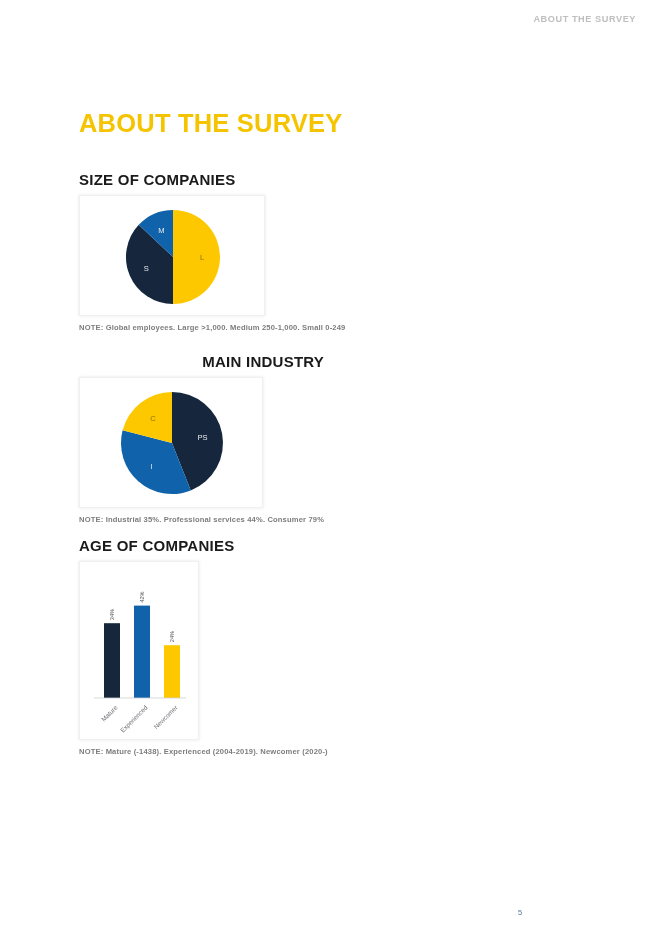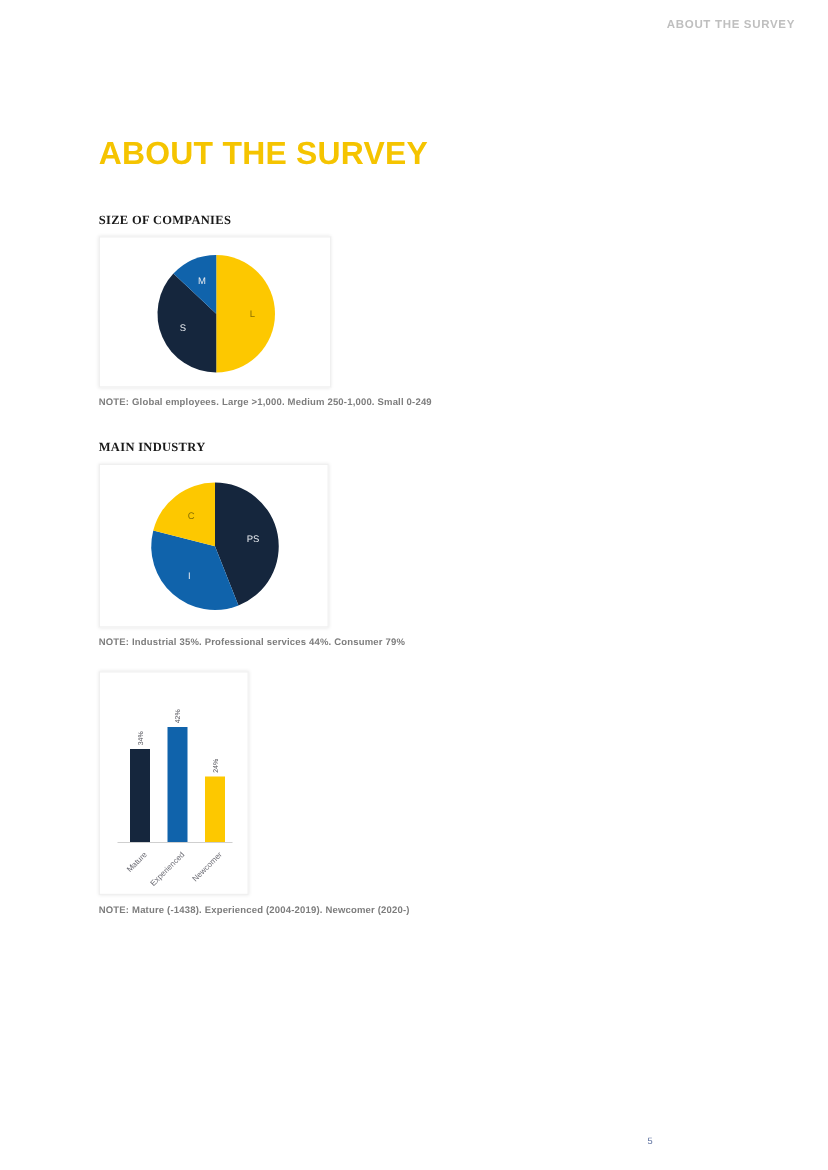--- a/index.html
+++ b/index.html
@@ -46,48 +46,47 @@
     font-weight: bold;
     letter-spacing: 0.2px;
     color: #f5c400;
     text-transform: uppercase;
     white-space: nowrap;
   }
 
   
   .section { position: absolute; left: 79px; }
   .section-heading {
-    font-size: 10px;
+    font-size: 15px;
     font-weight: bold;
     color: #1a1a1a;
     letter-spacing: 0.25px;
     text-transform: uppercase;
     margin: 0 0 7px 0;
     white-space: nowrap;
-    font-family: Liberation Serif, serif;
   }
   .chart-card {
     background: #ffffff;
     border: 1px solid #f0f0f0;
     box-shadow: 0 0 3px rgba(0,0,0,0.10);
     position: relative;
     box-sizing: border-box;
   }
   .chart-note {
     font-size: 7.6px;
     color: #7d7d7d;
     letter-spacing: 0.15px;
     margin-top: 7px;
     white-space: nowrap;
     font-weight: bold;
   }
 
   
   #section-size      { top: 171px; }
-  #section-industry  { top: 353px; }
+  #section-industry  { top: 353px; text-align: right; }
   #section-age       { top: 537px; }
 
   #card-size     { width: 186px; height: 121px; }
   #card-industry { width: 184px; height: 131px; }
   #card-age      { width: 120px; height: 179px; }
 
   
   .pie-svg { display: block; position: absolute; }
   .pie-label {
     font-family: "Liberation Sans", sans-serif;
@@ -162,20 +161,21 @@
         <text id="pie-industry-lbl-0" class="pie-label on-dark" text-anchor="middle" x="122.45" y="61.79">PS</text>
         <text id="pie-industry-lbl-1" class="pie-label on-dark" text-anchor="middle" x="71.50" y="90.85">I</text>
         <text id="pie-industry-lbl-2" class="pie-label on-light" text-anchor="middle" x="73.00" y="43.11">C</text>
       </svg>
     </div>
 
     <div class="chart-note">NOTE: Industrial 35%. Professional services 44%. Consumer 79%</div>
   </div>
 
   <div class="section" id="section-age">
+    <div class="section-heading">AGE OF COMPANIES</div>
 
     <div class="chart-card" id="card-age">
       <svg class="bar-svg" id="bar-age" width="120" height="179" viewBox="0 0 120 179">
         <g id="bar-age-bars">
             <rect x="24" y="61.19999999999999" width="16" height="74.80000000000001" fill="#15263d"></rect>
             <rect x="54" y="43.60000000000001" width="16" height="92.39999999999999" fill="#1063ab"></rect>
             <rect x="84" y="83.2" width="16" height="52.8" fill="#fdc800"></rect>
           </g>
         <line id="bar-age-axis" x1="14" y1="136" x2="106" y2="136" stroke="#cfcfcf" stroke-width="0.8"></line>
         <text id="bar-age-val-0" class="bar-value" text-anchor="start" x="34.2" y="58.19999999999999" transform="rotate(-90 34.2 58.19999999999999)">34%</text>

